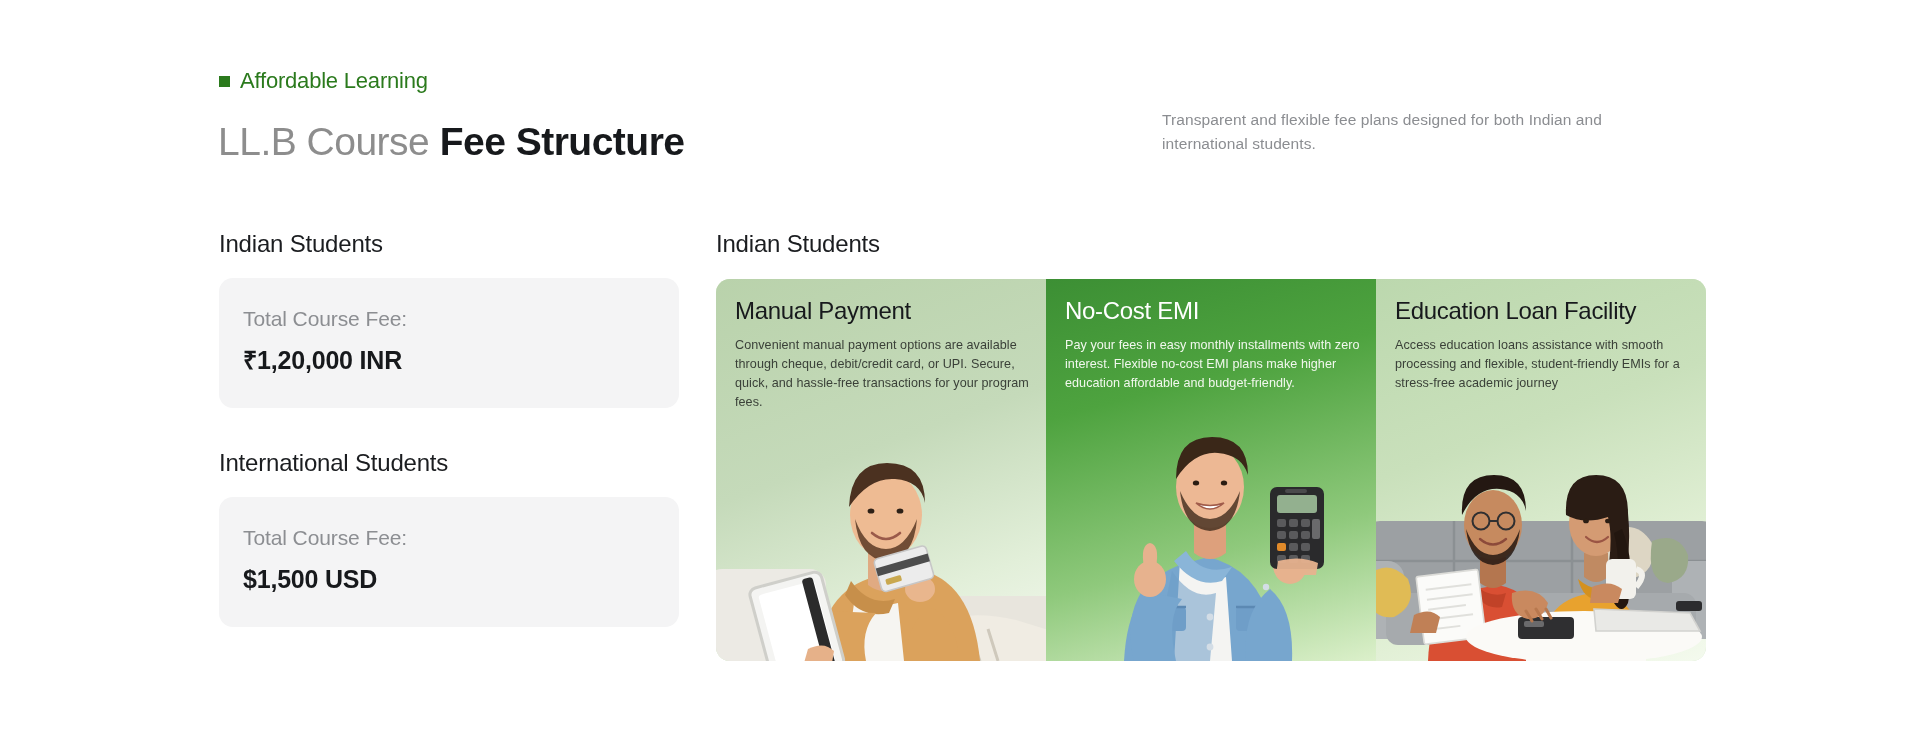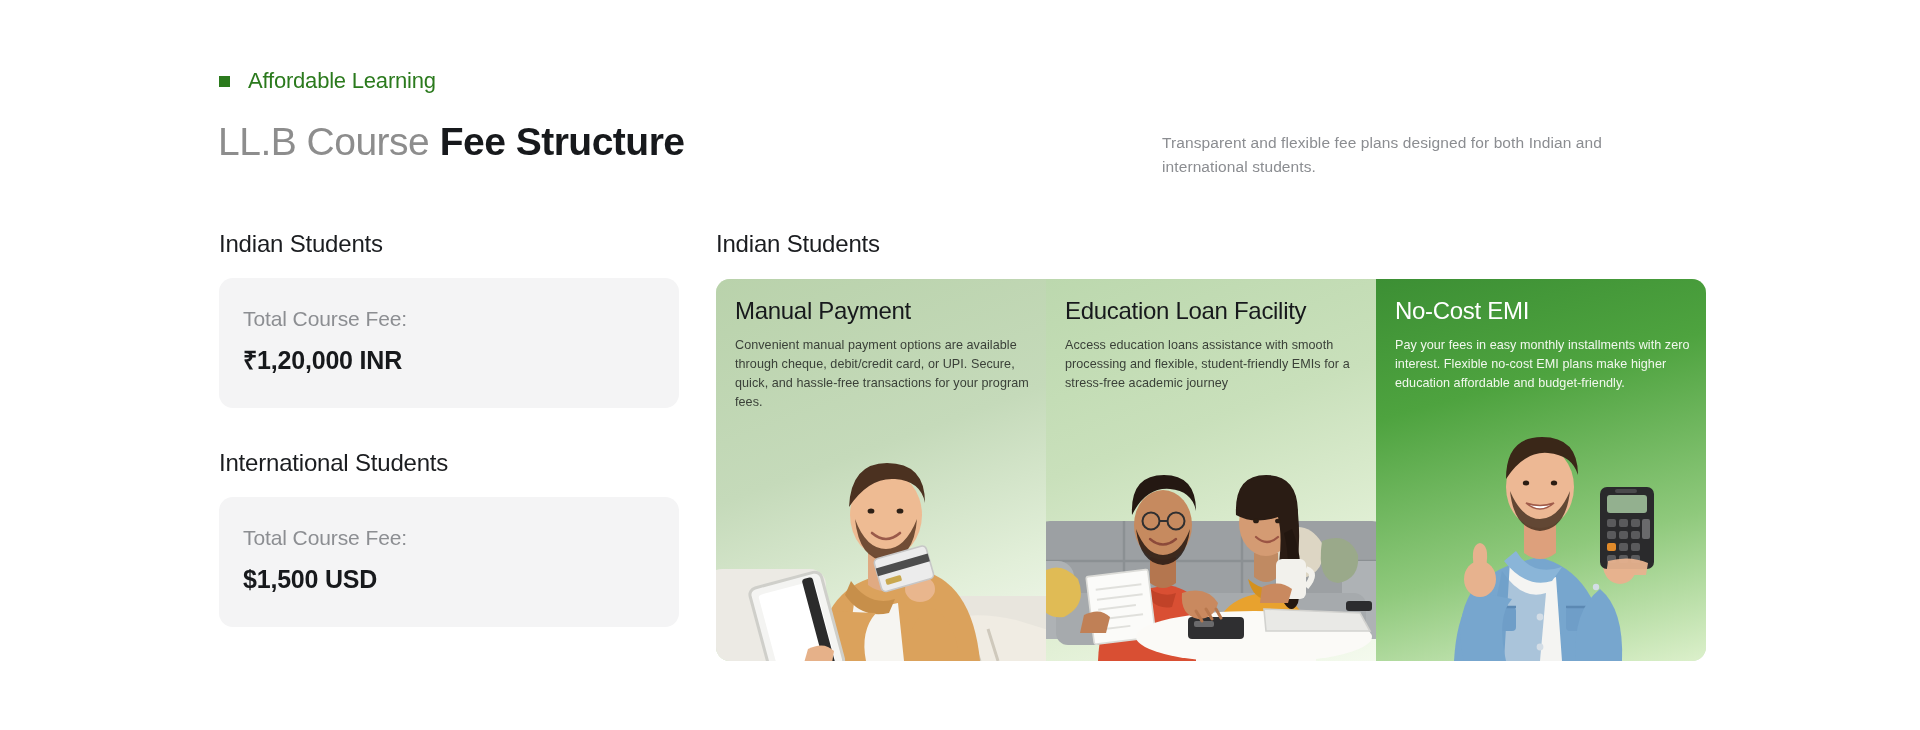--- a/index.html
+++ b/index.html
@@ -19,21 +19,21 @@
     background: #ffffff;
   }
 
   
   .eyebrow {
     position: absolute;
     left: 219px;
     top: 70px;
     display: flex;
     align-items: center;
-    gap: 18px;
+    gap: 10px;
   }
   .eyebrow-square {
     width: 11px;
     height: 11px;
     background: #2b7a1d;
     display: block;
     flex: none;
   }
   .eyebrow-text {
     font-size: 22px;
@@ -53,21 +53,21 @@
     letter-spacing: -0.5px;
     white-space: nowrap;
   }
   .headline .muted { color: #8d8d8d; font-weight: 400; }
   .headline .strong { color: #17191c; font-weight: 700; }
 
   
   .intro {
     position: absolute;
     left: 1162px;
-    top: 131px;
+    top: 108px;
     width: 490px;
     font-size: 15.5px;
     line-height: 1.55;
     color: #8b8d91;
     letter-spacing: 0.1px;
   }
 
   
   .left-col {
     position: absolute;
@@ -258,92 +258,20 @@
 
             <path d="M92 238 q16-8 26 2 l-2 12 h-28z" fill="#e6b189"></path>
 
             <path d="M214 196 q26 12 28 48 h-52 q2-32 24-48z" fill="#dba25c"></path>
             <ellipse cx="204" cy="178" rx="15" ry="13" fill="#e9b68d"></ellipse>
             <g transform="rotate(-16 190 154)">
               <rect x="160" y="140" width="54" height="34" rx="4.5" fill="#ececec" stroke="#c7c7c7" stroke-width="1.6"></rect>
               <rect x="160" y="149" width="54" height="8" fill="#4d4d4d"></rect>
               <rect x="166" y="162" width="16" height="6" rx="1.5" fill="#c9a84f"></rect>
             </g>
-          </svg>
-        </div>
-      </div>
-
-      <div class="panel panel-3">
-        <div class="panel-text">
-          <div class="panel-title">Education Loan Facility</div>
-          <div class="panel-desc">Access education loans assistance with smooth processing and flexible, student-friendly EMIs for a stress-free academic journey</div>
-        </div>
-        <div class="art">
-          <svg viewBox="0 0 330 250" preserveAspectRatio="xMidYEnd meet">
-
-            <rect x="-12" y="110" width="354" height="78" rx="16" fill="#9ca0a3"></rect>
-            <path d="M-12 150 h354" stroke="#8b9093" stroke-width="2.5"></path>
-            <path d="M78 110 v78 M196 110 v78" stroke="#8b9093" stroke-width="2.5"></path>
-
-            <rect x="-18" y="150" width="46" height="78" rx="16" fill="#aeb2b5"></rect>
-            <rect x="296" y="150" width="50" height="78" rx="16" fill="#aeb2b5"></rect>
-
-            <rect x="10" y="182" width="310" height="52" rx="12" fill="#a6aaad"></rect>
-
-            <path d="M-14 170 q24-26 46-2 q10 26-14 38 q-26 4-32-36z" fill="#e0bb55"></path>
-            <path d="M232 122 q28-16 44 10 q6 30-22 36 q-28-2-22-46z" fill="#ddd6c4"></path>
-            <path d="M276 130 q26-10 36 14 q2 24-20 28 q-22-2-16-42z" fill="#9aa98a"></path>
-
-            <path d="M52 250 q2-62 48-72 l22-4 q46 8 52 76z" fill="#d94f33"></path>
-            <path d="M96 172 q18 16 34 10 l-4 14 q-22 4-30-24z" fill="#c14228"></path>
-            <path d="M104 146 h26 v26 q-13 10-26 0z" fill="#b4764f"></path>
-            <ellipse cx="117" cy="114" rx="29" ry="35" fill="#c68a5f"></ellipse>
-            <path d="M90 118 q4 34 27 36 q23-2 27-36 q-10 26-27 26 q-17 0-27-26z" fill="#241812" opacity="0.85"></path>
-            <path d="M86 104 q-2-40 32-40 q32 0 32 36 q-4-20-26-22 q-24-2-38 26z" fill="#241812"></path>
-            <g stroke="#2f2f31" stroke-width="2" fill="none">
-              <circle cx="105" cy="110" r="8.5"></circle>
-              <circle cx="130" cy="110" r="8.5"></circle>
-              <path d="M113.5 110 h8"></path>
-            </g>
-            <path d="M104 128 q13 11 26 0" stroke="#8c4a3a" stroke-width="2.4" fill="none" stroke-linecap="round"></path>
-
-            <g transform="rotate(-7 74 196)">
-              <rect x="44" y="162" width="62" height="68" rx="2" fill="#fbfbf9" stroke="#dcdcd8" stroke-width="1.6"></rect>
-              <g stroke="#e0e0dc" stroke-width="2">
-                <path d="M52 176 h46 M52 186 h46 M52 196 h38 M52 206 h44 M52 216 h30"></path>
-              </g>
-            </g>
-            <path d="M38 204 q16-8 26 2 l-4 16 h-26z" fill="#c08056"></path>
-
-            <path d="M164 250 q0-56 42-66 l18-4 q42 10 44 70z" fill="#e8a22e"></path>
-            <path d="M202 168 q16 14 30 8 l-4 12 q-20 4-26-20z" fill="#d4911f"></path>
-            <path d="M208 142 h24 v24 q-12 10-24 0z" fill="#c08a62"></path>
-            <ellipse cx="220" cy="112" rx="27" ry="33" fill="#d49b73"></ellipse>
-
-            <path d="M190 104 q-2-40 30-40 q32 0 32 38 q4 42-6 74 q-10 10-16-6 q8-40 2-64 q-24 8-42-2z" fill="#2a1c14"></path>
-            <path d="M246 118 q14 36 6 74 q-6 12-14 0 q8-38 0-70z" fill="#22160f"></path>
-            <ellipse cx="210" cy="110" rx="2.9" ry="2.3" fill="#2b1d13"></ellipse>
-            <ellipse cx="232" cy="110" rx="2.9" ry="2.3" fill="#2b1d13"></ellipse>
-            <path d="M210 126 q11 10 22 0" stroke="#9b5544" stroke-width="2.2" fill="none" stroke-linecap="round"></path>
-
-            <rect x="230" y="148" width="30" height="40" rx="6" fill="#f2f1ec"></rect>
-            <path d="M260 158 q12 4 0 18" stroke="#f2f1ec" stroke-width="6" fill="none"></path>
-            <path d="M216 176 q18-8 30 2 l-4 14 h-28z" fill="#c9895f"></path>
-
-            <ellipse cx="208" cy="226" rx="118" ry="26" fill="#fbfaf7"></ellipse>
-            <rect x="150" y="226" width="120" height="24" fill="#fbfaf7"></rect>
-
-            <path d="M218 198 l96 4 l10 18 h-104z" fill="#e9e9e6" stroke="#d2d2cf" stroke-width="1.6"></path>
-            <rect x="300" y="190" width="26" height="10" rx="3" fill="#2c2c2e"></rect>
-
-            <rect x="142" y="206" width="56" height="22" rx="4" fill="#2f2f31"></rect>
-            <rect x="148" y="210" width="20" height="6" rx="2" fill="#6a6a6c"></rect>
-
-            <path d="M136 182 q24-8 36 10 q-4 16-20 16 q-18-4-16-26z" fill="#c9895f"></path>
-            <path d="M150 200 l6 10 M160 198 l6 10 M170 198 l5 9" stroke="#b8784e" stroke-width="3" stroke-linecap="round"></path>
           </svg>
         </div>
       </div>
 
       <div class="panel panel-2">
         <div class="panel-text">
           <div class="panel-title">No-Cost EMI</div>
           <div class="panel-desc">Pay your fees in easy monthly installments with zero interest. Flexible no-cost EMI plans make higher education affordable and budget-friendly.</div>
         </div>
         <div class="art">
@@ -405,16 +333,88 @@
               </g>
               <rect x="231" y="132" width="9" height="8" rx="2" fill="#e08a2a"></rect>
               <rect x="266" y="108" width="8" height="20" rx="2" fill="#6a6a6c"></rect>
             </g>
 
             <path d="M232 150 q22-6 40 2 l-2 12 h-40z" fill="#e7b28e" opacity="0.95"></path>
           </svg>
         </div>
       </div>
 
+      <div class="panel panel-3">
+        <div class="panel-text">
+          <div class="panel-title">Education Loan Facility</div>
+          <div class="panel-desc">Access education loans assistance with smooth processing and flexible, student-friendly EMIs for a stress-free academic journey</div>
+        </div>
+        <div class="art">
+          <svg viewBox="0 0 330 250" preserveAspectRatio="xMidYEnd meet">
+
+            <rect x="-12" y="110" width="354" height="78" rx="16" fill="#9ca0a3"></rect>
+            <path d="M-12 150 h354" stroke="#8b9093" stroke-width="2.5"></path>
+            <path d="M78 110 v78 M196 110 v78" stroke="#8b9093" stroke-width="2.5"></path>
+
+            <rect x="-18" y="150" width="46" height="78" rx="16" fill="#aeb2b5"></rect>
+            <rect x="296" y="150" width="50" height="78" rx="16" fill="#aeb2b5"></rect>
+
+            <rect x="10" y="182" width="310" height="52" rx="12" fill="#a6aaad"></rect>
+
+            <path d="M-14 170 q24-26 46-2 q10 26-14 38 q-26 4-32-36z" fill="#e0bb55"></path>
+            <path d="M232 122 q28-16 44 10 q6 30-22 36 q-28-2-22-46z" fill="#ddd6c4"></path>
+            <path d="M276 130 q26-10 36 14 q2 24-20 28 q-22-2-16-42z" fill="#9aa98a"></path>
+
+            <path d="M52 250 q2-62 48-72 l22-4 q46 8 52 76z" fill="#d94f33"></path>
+            <path d="M96 172 q18 16 34 10 l-4 14 q-22 4-30-24z" fill="#c14228"></path>
+            <path d="M104 146 h26 v26 q-13 10-26 0z" fill="#b4764f"></path>
+            <ellipse cx="117" cy="114" rx="29" ry="35" fill="#c68a5f"></ellipse>
+            <path d="M90 118 q4 34 27 36 q23-2 27-36 q-10 26-27 26 q-17 0-27-26z" fill="#241812" opacity="0.85"></path>
+            <path d="M86 104 q-2-40 32-40 q32 0 32 36 q-4-20-26-22 q-24-2-38 26z" fill="#241812"></path>
+            <g stroke="#2f2f31" stroke-width="2" fill="none">
+              <circle cx="105" cy="110" r="8.5"></circle>
+              <circle cx="130" cy="110" r="8.5"></circle>
+              <path d="M113.5 110 h8"></path>
+            </g>
+            <path d="M104 128 q13 11 26 0" stroke="#8c4a3a" stroke-width="2.4" fill="none" stroke-linecap="round"></path>
+
+            <g transform="rotate(-7 74 196)">
+              <rect x="44" y="162" width="62" height="68" rx="2" fill="#fbfbf9" stroke="#dcdcd8" stroke-width="1.6"></rect>
+              <g stroke="#e0e0dc" stroke-width="2">
+                <path d="M52 176 h46 M52 186 h46 M52 196 h38 M52 206 h44 M52 216 h30"></path>
+              </g>
+            </g>
+            <path d="M38 204 q16-8 26 2 l-4 16 h-26z" fill="#c08056"></path>
+
+            <path d="M164 250 q0-56 42-66 l18-4 q42 10 44 70z" fill="#e8a22e"></path>
+            <path d="M202 168 q16 14 30 8 l-4 12 q-20 4-26-20z" fill="#d4911f"></path>
+            <path d="M208 142 h24 v24 q-12 10-24 0z" fill="#c08a62"></path>
+            <ellipse cx="220" cy="112" rx="27" ry="33" fill="#d49b73"></ellipse>
+
+            <path d="M190 104 q-2-40 30-40 q32 0 32 38 q4 42-6 74 q-10 10-16-6 q8-40 2-64 q-24 8-42-2z" fill="#2a1c14"></path>
+            <path d="M246 118 q14 36 6 74 q-6 12-14 0 q8-38 0-70z" fill="#22160f"></path>
+            <ellipse cx="210" cy="110" rx="2.9" ry="2.3" fill="#2b1d13"></ellipse>
+            <ellipse cx="232" cy="110" rx="2.9" ry="2.3" fill="#2b1d13"></ellipse>
+            <path d="M210 126 q11 10 22 0" stroke="#9b5544" stroke-width="2.2" fill="none" stroke-linecap="round"></path>
+
+            <rect x="230" y="148" width="30" height="40" rx="6" fill="#f2f1ec"></rect>
+            <path d="M260 158 q12 4 0 18" stroke="#f2f1ec" stroke-width="6" fill="none"></path>
+            <path d="M216 176 q18-8 30 2 l-4 14 h-28z" fill="#c9895f"></path>
+
+            <ellipse cx="208" cy="226" rx="118" ry="26" fill="#fbfaf7"></ellipse>
+            <rect x="150" y="226" width="120" height="24" fill="#fbfaf7"></rect>
+
+            <path d="M218 198 l96 4 l10 18 h-104z" fill="#e9e9e6" stroke="#d2d2cf" stroke-width="1.6"></path>
+            <rect x="300" y="190" width="26" height="10" rx="3" fill="#2c2c2e"></rect>
+
+            <rect x="142" y="206" width="56" height="22" rx="4" fill="#2f2f31"></rect>
+            <rect x="148" y="210" width="20" height="6" rx="2" fill="#6a6a6c"></rect>
+
+            <path d="M136 182 q24-8 36 10 q-4 16-20 16 q-18-4-16-26z" fill="#c9895f"></path>
+            <path d="M150 200 l6 10 M160 198 l6 10 M170 198 l5 9" stroke="#b8784e" stroke-width="3" stroke-linecap="round"></path>
+          </svg>
+        </div>
+      </div>
+
     </div>
   </div>
 
 </div>
 
 </body></html>

